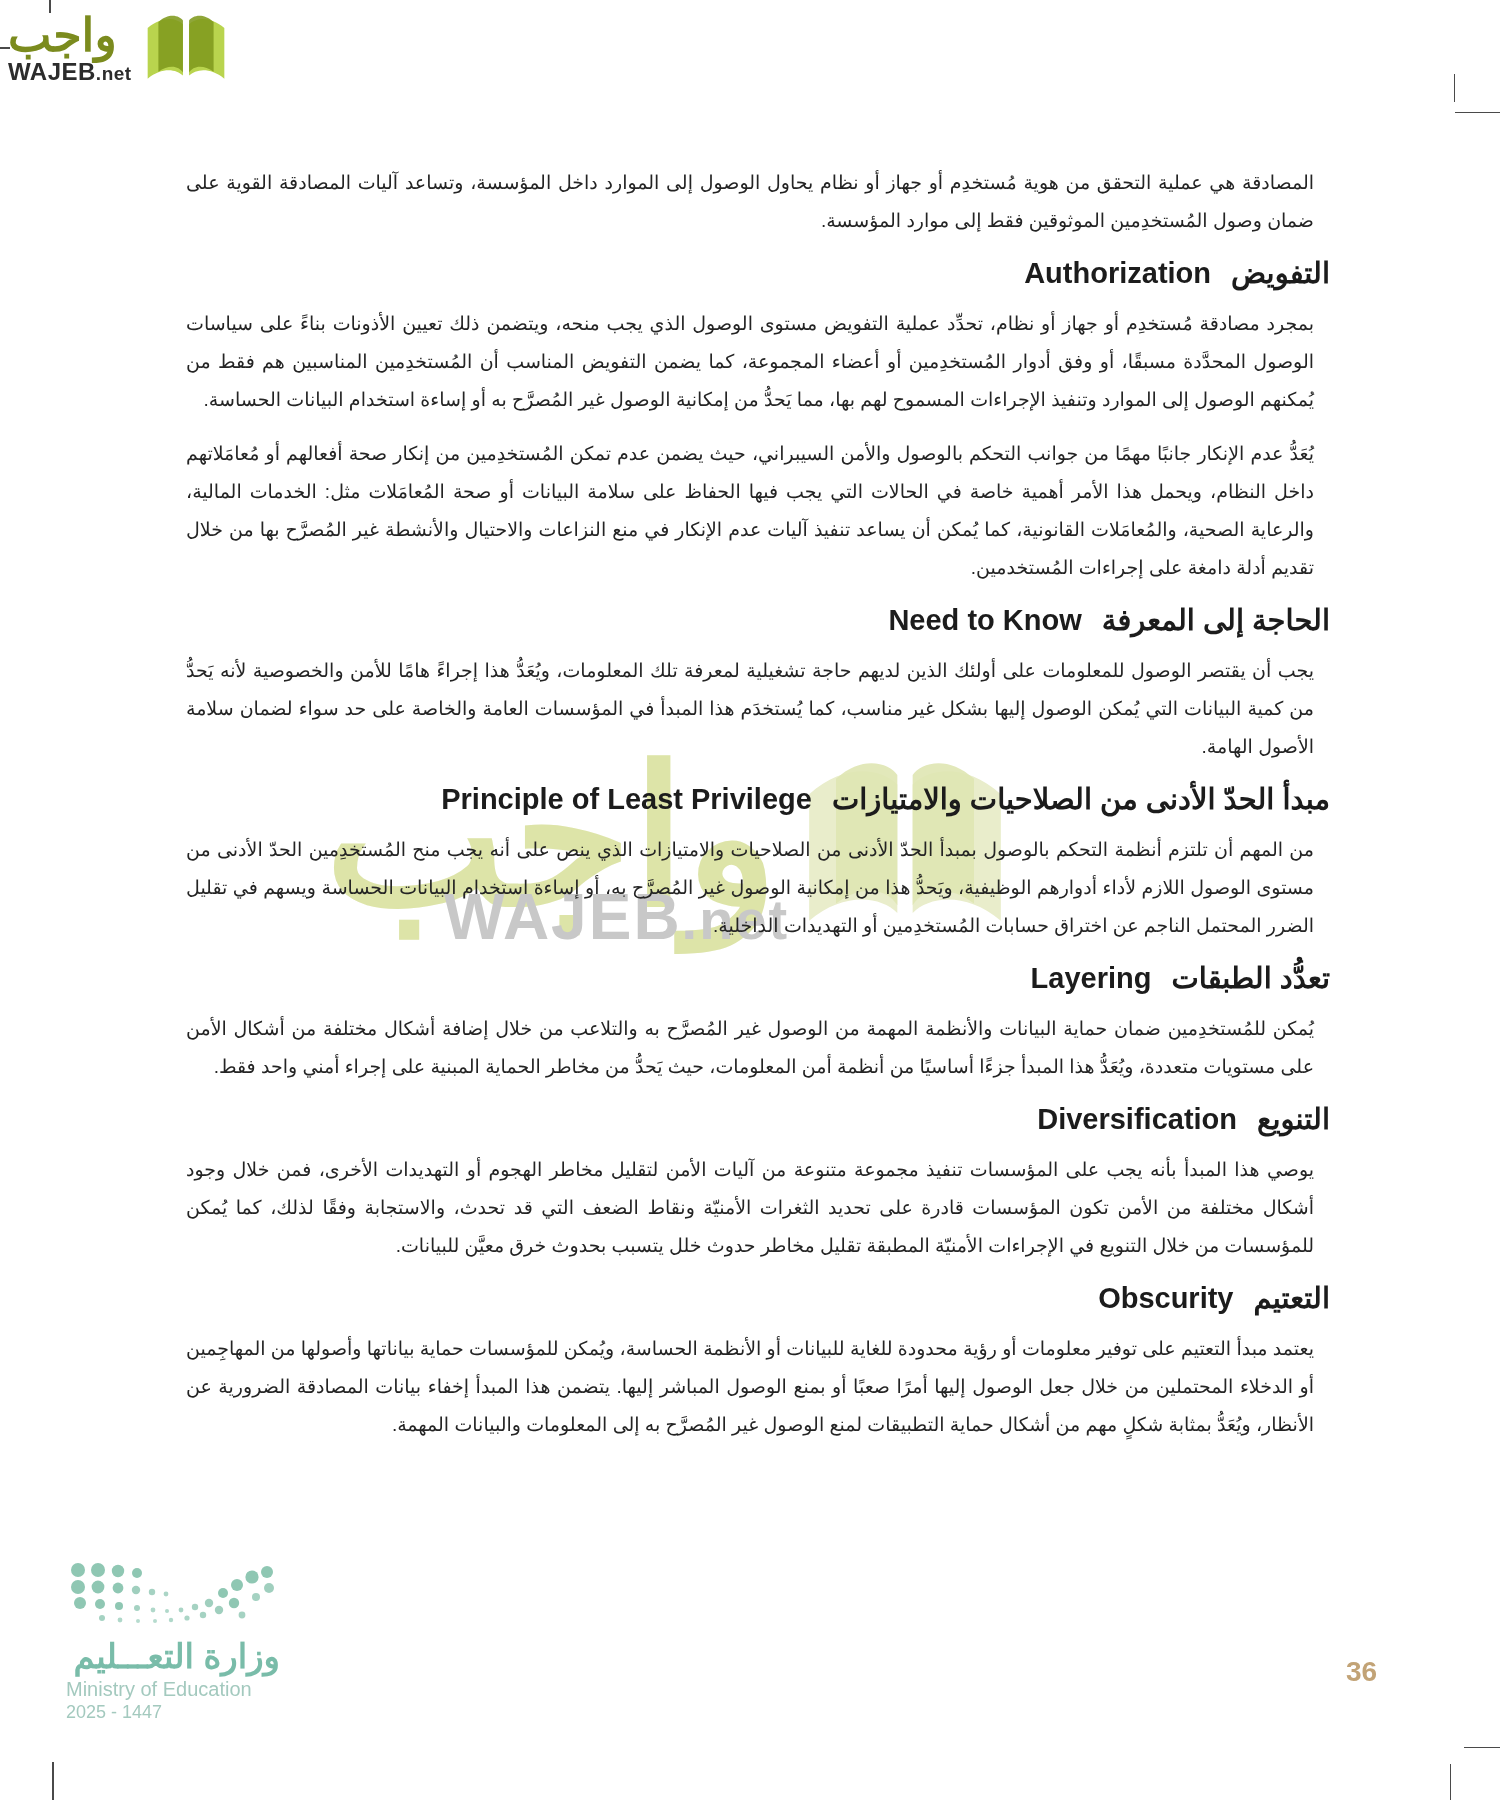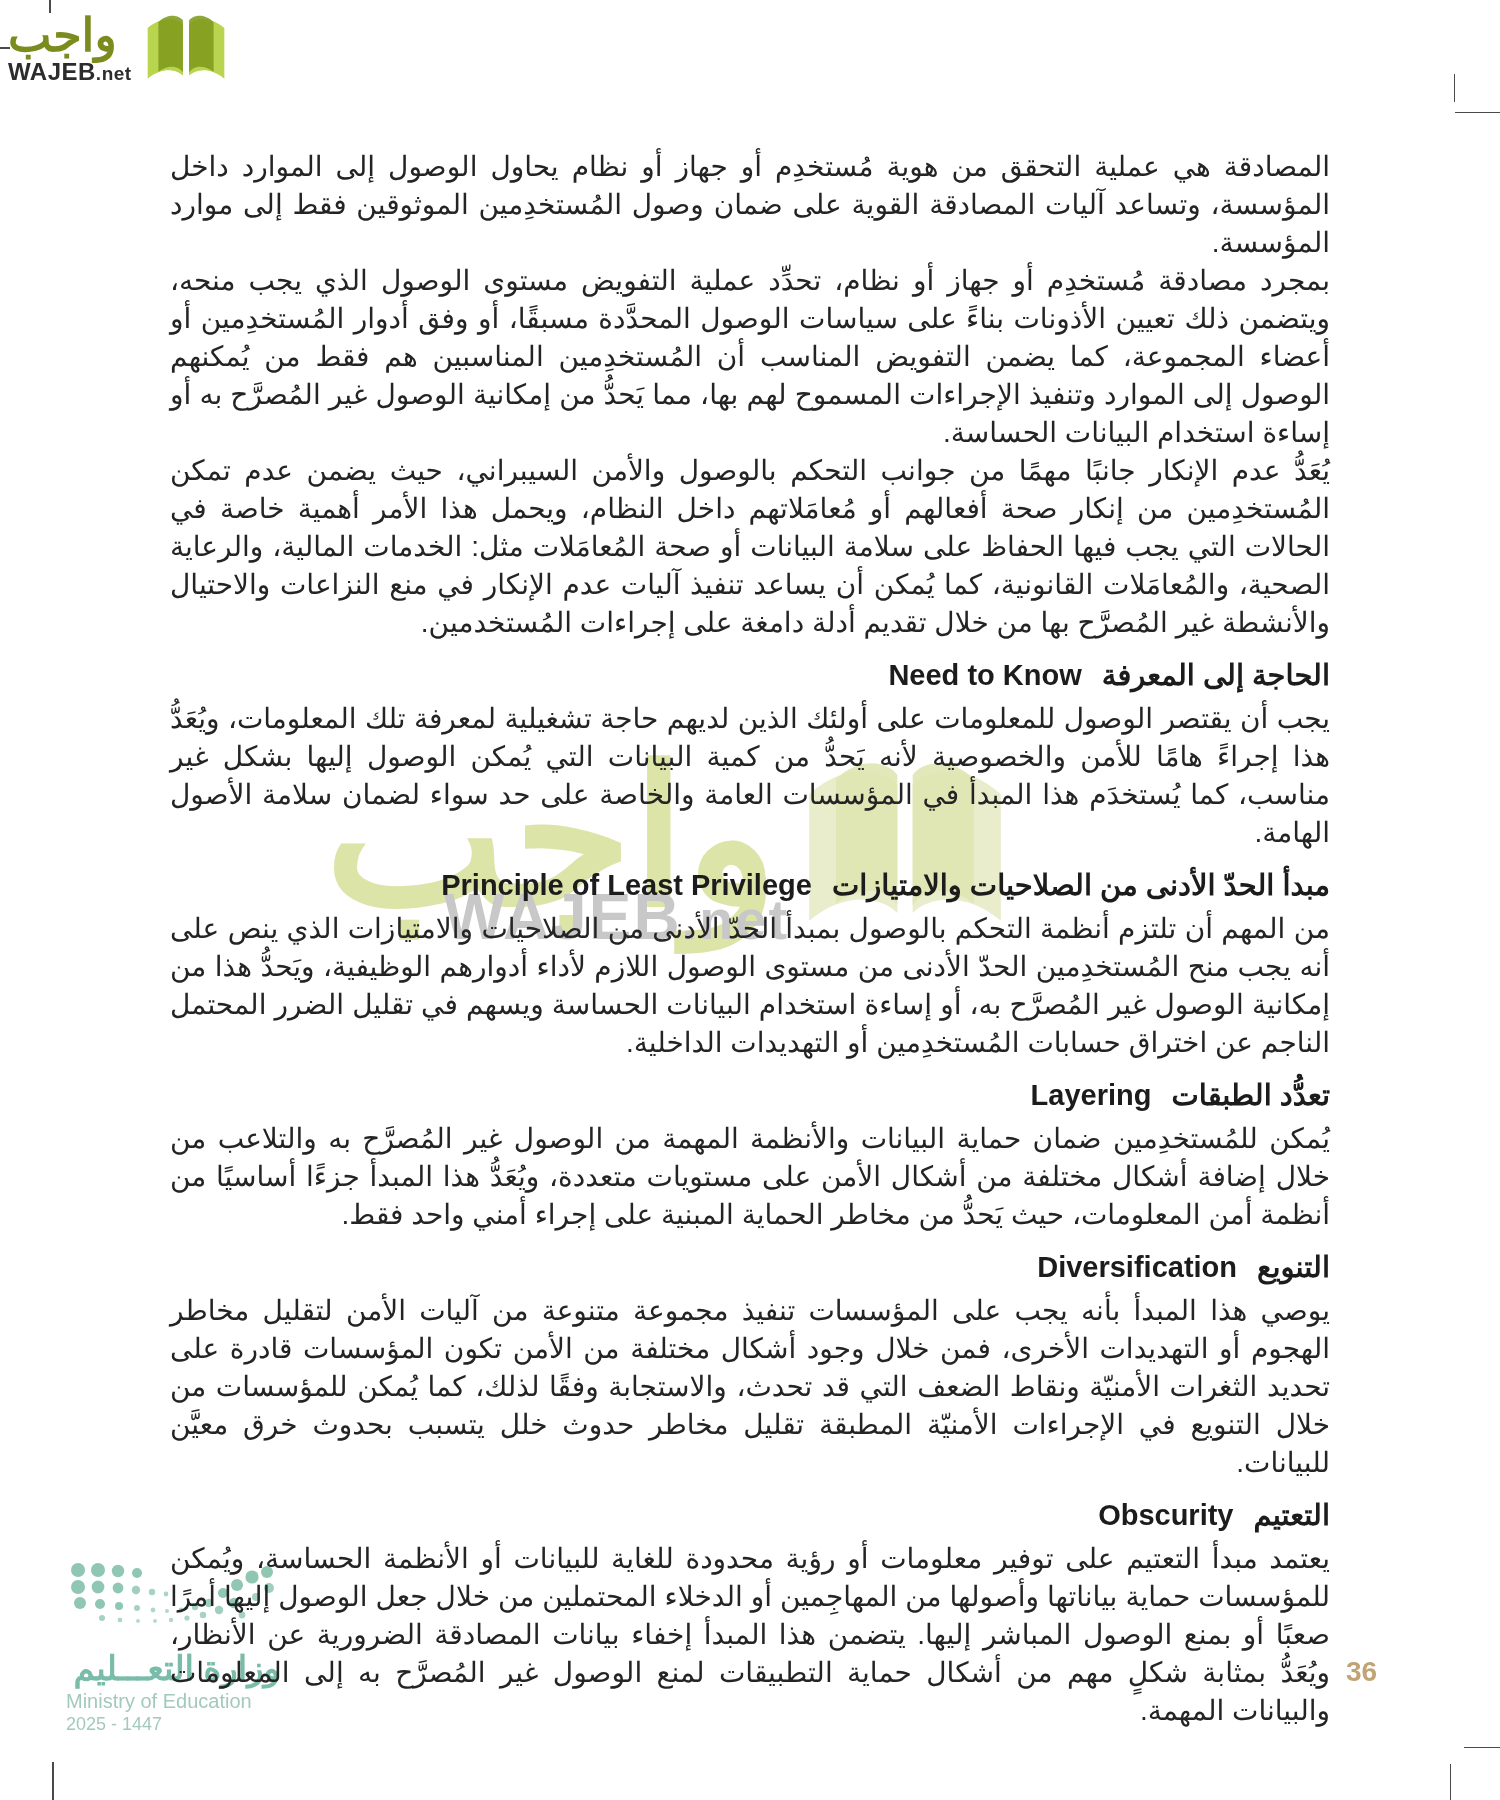--- a/index.html
+++ b/index.html
@@ -21,26 +21,26 @@
   .watermark{position:absolute;top:742px;left:438px;width:620px;z-index:0;}
   .wm-ar{font-size:192px;font-weight:bold;color:#dde4a8;line-height:1;direction:rtl;width:340px;text-align:left;}
   .wm-book{position:absolute;left:352px;top:2px;}
   .wm-net{font-size:64px;font-weight:bold;color:#c8c8c8;margin-top:-54px;margin-left:6px;letter-spacing:2px;}
   .wm-net .tld{font-size:56px;}
 
   
   .content{position:absolute;top:148px;left:170px;width:1160px;direction:rtl;z-index:1;}
   .sec-title{margin:17px 0 9px 0;font-size:29px;line-height:32px;font-weight:bold;color:#1c1c1c;text-align:right;}
   .sec-title .t-en{margin-inline-start:12px;}
-  .sec-body{margin:0;font-size:28px;line-height:38px;color:#242424;text-align:justify;}
+  .sec-body{margin:16px;font-size:19px;line-height:38px;color:#242424;text-align:justify;}
   .sec:first-child .sec-title{margin-top:0;}
 
   
   .ministry{position:absolute;left:66px;top:1560px;z-index:0;line-height:1;}
-  .min-ar{color:#79bca9;font-size:34px;font-weight:bold;margin-top:12px;direction:rtl;}
+  .min-ar{color:#79bca9;font-size:34px;font-weight:bold;margin-top:0;direction:rtl;}
   .min-en{color:#a3c9be;font-size:20px;margin-top:6px;}
   .min-yr{color:#a3c9be;font-size:18px;margin-top:4px;}
 
   .page-num{position:absolute;left:1346px;top:1656px;font-size:28px;font-weight:bold;color:#c2a376;z-index:1;}
 </style>
 </head>
 <body>
 
 <div class="page">
 
@@ -76,20 +76,24 @@
     <div class="wm-net"><span>WAJEB</span><span class="tld">.net</span></div>
   </div>
 
   <div class="content">
 
     <section class="sec">
       <p class="sec-body">المصادقة هي عملية التحقق من هوية مُستخدِم أو جهاز أو نظام يحاول الوصول إلى الموارد داخل المؤسسة، وتساعد آليات المصادقة القوية على ضمان وصول المُستخدِمين الموثوقين فقط إلى موارد المؤسسة.</p>
     </section>
 
     <section class="sec">
+      <h2 class="sec-title">
+        <span class="t-ar">التفويض</span>
+        <span class="t-en">Authorization</span>
+      </h2>
       <p class="sec-body">بمجرد مصادقة مُستخدِم أو جهاز أو نظام، تحدِّد عملية التفويض مستوى الوصول الذي يجب منحه، ويتضمن ذلك تعيين الأذونات بناءً على سياسات الوصول المحدَّدة مسبقًا، أو وفق أدوار المُستخدِمين أو أعضاء المجموعة، كما يضمن التفويض المناسب أن المُستخدِمين المناسبين هم فقط من يُمكنهم الوصول إلى الموارد وتنفيذ الإجراءات المسموح لهم بها، مما يَحدُّ من إمكانية الوصول غير المُصرَّح به أو إساءة استخدام البيانات الحساسة.</p>
     </section>
 
     <section class="sec">
       <p class="sec-body">يُعَدُّ عدم الإنكار جانبًا مهمًا من جوانب التحكم بالوصول والأمن السيبراني، حيث يضمن عدم تمكن المُستخدِمين من إنكار صحة أفعالهم أو مُعامَلاتهم داخل النظام، ويحمل هذا الأمر أهمية خاصة في الحالات التي يجب فيها الحفاظ على سلامة البيانات أو صحة المُعامَلات مثل: الخدمات المالية، والرعاية الصحية، والمُعامَلات القانونية، كما يُمكن أن يساعد تنفيذ آليات عدم الإنكار في منع النزاعات والاحتيال والأنشطة غير المُصرَّح بها من خلال تقديم أدلة دامغة على إجراءات المُستخدمين.</p>
     </section>
 
     <section class="sec">
       <h2 class="sec-title">
         <span class="t-ar">الحاجة إلى المعرفة</span>

